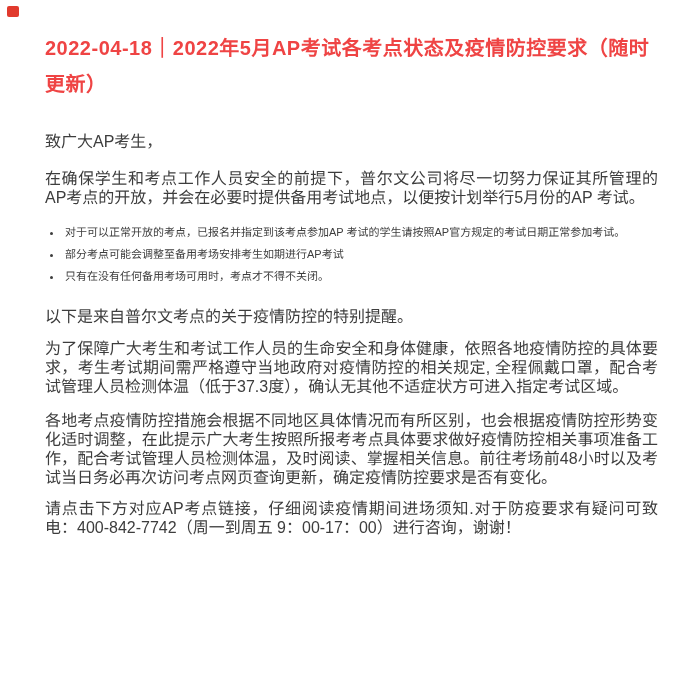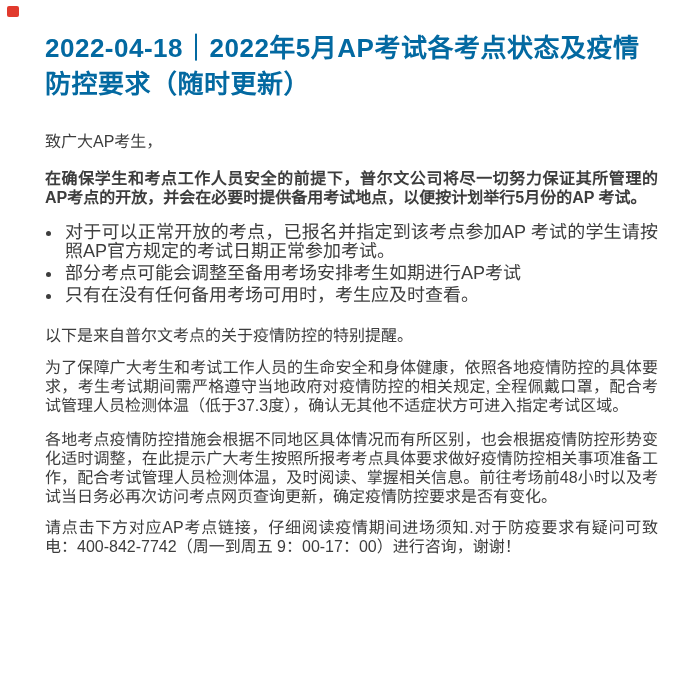--- a/index.html
+++ b/index.html
@@ -15,38 +15,38 @@
     position: absolute; top: 6px; left: 7px;
     width: 12px; height: 11px;
     background: #e13a2d;
     border-radius: 2px;
   }
   .page {
     padding: 30px 42px 0 45px;
   }
   h1.title {
     margin: 0 0 30px 0;
-    font-size: 26px;
+    font-size: 20px;
     line-height: 36px;
     font-weight: 700;
-    color: #0369a1;
+    color: #ef4444;
     letter-spacing: 0.5px;
   }
   p { 
     margin: 0 0 18px 0;
     font-size: 16px;
     line-height: 19px;
     text-align: justify;
   }
   p.tight { margin: 0; }
-  p.after-tight { margin-top: 18px; font-weight: bold; }
+  p.after-tight { margin-top: 18px; }
   ul.bullets {
     margin: 0 0 21px 0;
     padding: 0 0 0 18px;
-    font-size: 18px;
+    font-size: 11px;
     line-height: 19px;
   }
   ul.bullets li {
     margin: 0 0 3px 0;
     padding-left: 2px;
     text-align: justify;
   }
   .intro { margin-bottom: 16px; }
   .assessment { margin-bottom: 16px; }
   .website { margin-bottom: 17px; }
@@ -71,21 +71,21 @@
   <h1 class="title">2022-04-18｜2022年5月AP考试各考点状态及疫情防控要求（随时更新）</h1>
 
   <p class="tight">致广大AP考生，</p>
 
 
   <p class="after-tight intro">在确保学生和考点工作人员安全的前提下，普尔文公司将尽一切努力保证其所管理的AP考点的开放，并会在必要时提供备用考试地点，以便按计划举行5月份的AP 考试。</p>
 
   <ul class="bullets">
     <li>对于可以正常开放的考点，已报名并指定到该考点参加AP 考试的学生请按照AP官方规定的考试日期正常参加考试。</li>
     <li>部分考点可能会调整至备用考场安排考生如期进行AP考试</li>
-    <li>只有在没有任何备用考场可用时，考生应及时查看。</li>
+    <li>只有在没有任何备用考场可用时，考点才不得不关闭。</li>
   </ul>
 
 
 
   <p class="reminder-intro">以下是来自普尔文考点的关于疫情防控的特别提醒。</p>
 
   <p class="health">为了保障广大考生和考试工作人员的生命安全和身体健康，依照各地疫情防控的具体要求，考生考试期间需严格遵守当地政府对疫情防控的相关规定, 全程佩戴口罩，配合考试管理人员检测体温（低于37.3度），确认无其他不适症状方可进入指定考试区域。</p>
 
   <p class="local">各地考点疫情防控措施会根据不同地区具体情况而有所区别，也会根据疫情防控形势变化适时调整，在此提示广大考生按照所报考考点具体要求做好疫情防控相关事项准备工作，配合考试管理人员检测体温，及时阅读、掌握相关信息。前往考场前48小时以及考试当日务必再次访问考点网页查询更新，确定疫情防控要求是否有变化。</p>
 

